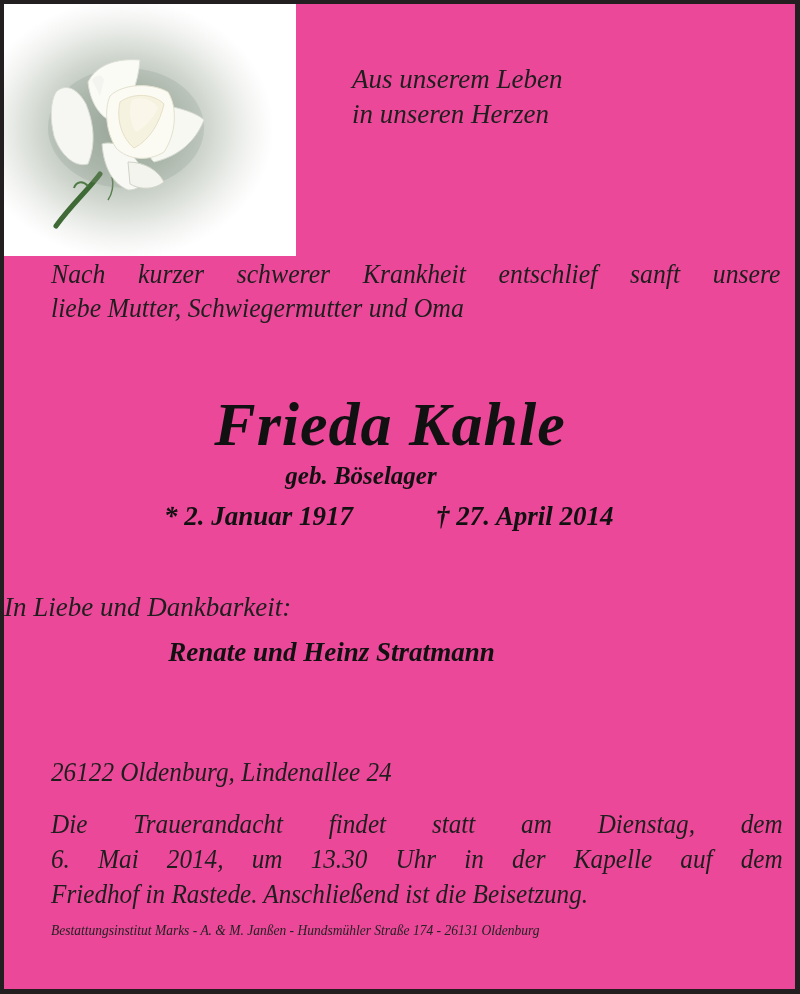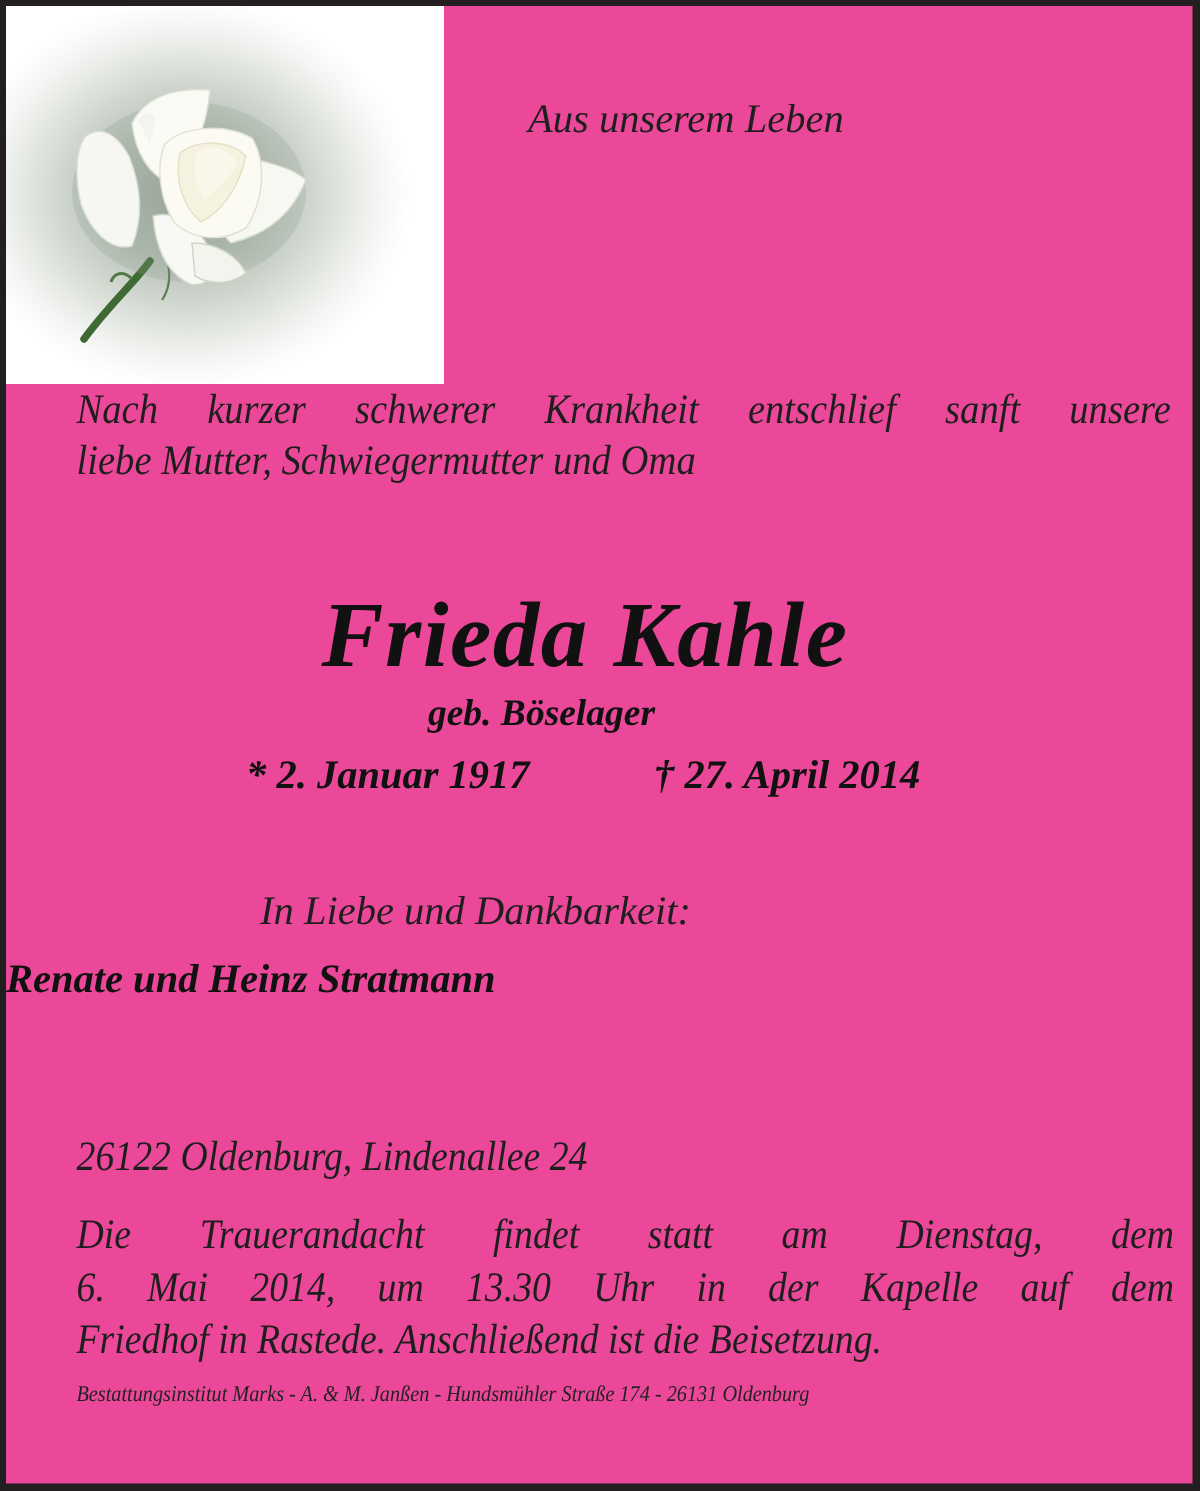--- a/index.html
+++ b/index.html
@@ -73,26 +73,26 @@
       font-style: italic; font-weight: bold;
       font-size: 27px;
       color: #111;
       white-space: nowrap;
     }
     .dates .born { position: absolute; left: 0; top: 0; }
     .dates .died { position: absolute; left: 272px; top: 0; }
     .thanks {
       position: absolute;
       left: 0; width: 626px; top: 588px;
-      text-align: center;
       font-size: 27px;
     }
     .mourners {
       position: absolute;
       left: 0; width: 655px; top: 631px;
+      text-align: center;
       font-family: "Liberation Serif", "DejaVu Serif", serif;
       font-style: italic; font-weight: bold;
       font-size: 27px;
       line-height: 34px;
       color: #111;
     }
     .address {
       position: absolute;
       left: 47px; top: 752px;
       font-size: 28px;
@@ -143,20 +143,21 @@
 
       <path d="M106 92 C 118 80, 146 78, 164 88 C 174 104, 172 130, 160 148 C 144 158, 124 156, 112 144 C 102 128, 100 106, 106 92 Z" fill="#fcfbf3" stroke="#e2e1cf" stroke-width="1"></path>
       <path d="M116 98 C 130 88, 150 90, 160 100 C 156 118, 146 136, 130 144 C 118 134, 112 116, 116 98 Z" fill="#f6f2e0" stroke="#e6e0c6" stroke-width="1"></path>
       <path d="M128 96 C 138 92, 150 96, 154 104 C 148 116, 140 124, 132 128 C 126 118, 124 106, 128 96 Z" fill="#faf7ea"></path>
       <path d="M88 76 C 92 70, 98 70, 100 76 L 96 92 Z" fill="#f3f4ef"></path>
     </svg>
   </div>
 
   <div class="poem serif-it">
     <div>Aus unserem Leben</div>
+    <div>in unseren Herzen</div>
   </div>
 
   <div class="intro serif-it">
     <span class="l1">Nach kurzer schwerer Krankheit entschlief sanft unsere</span>
     <span class="l2">liebe Mutter, Schwiegermutter und Oma</span>
   </div>
 
   <div class="name">Frieda Kahle</div>
   <div class="birthname">geb. Böselager</div>
 

